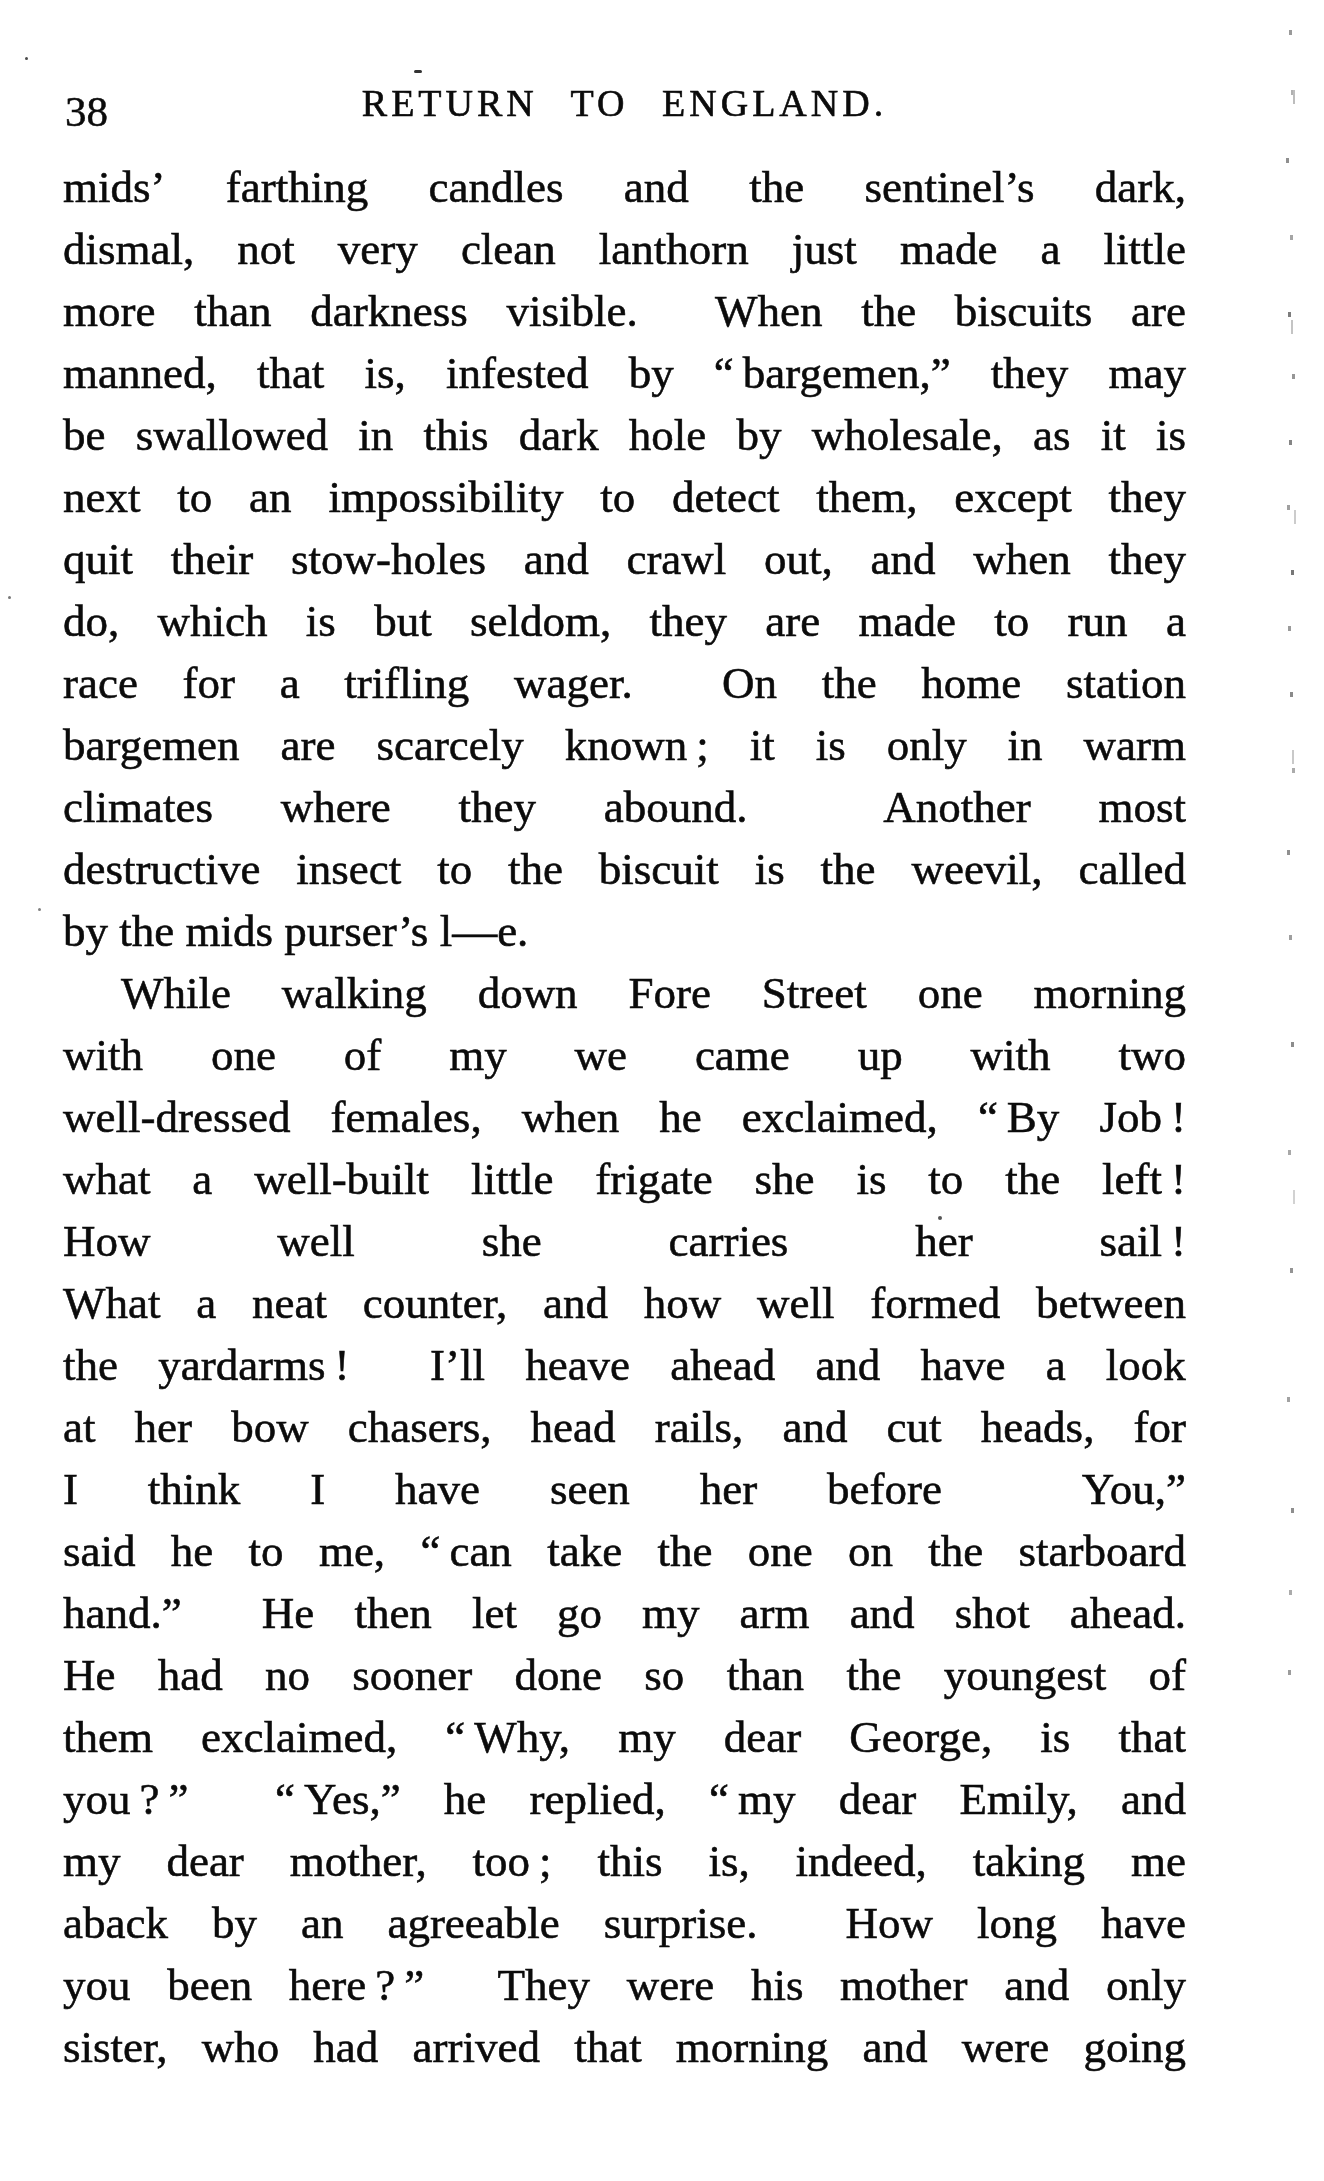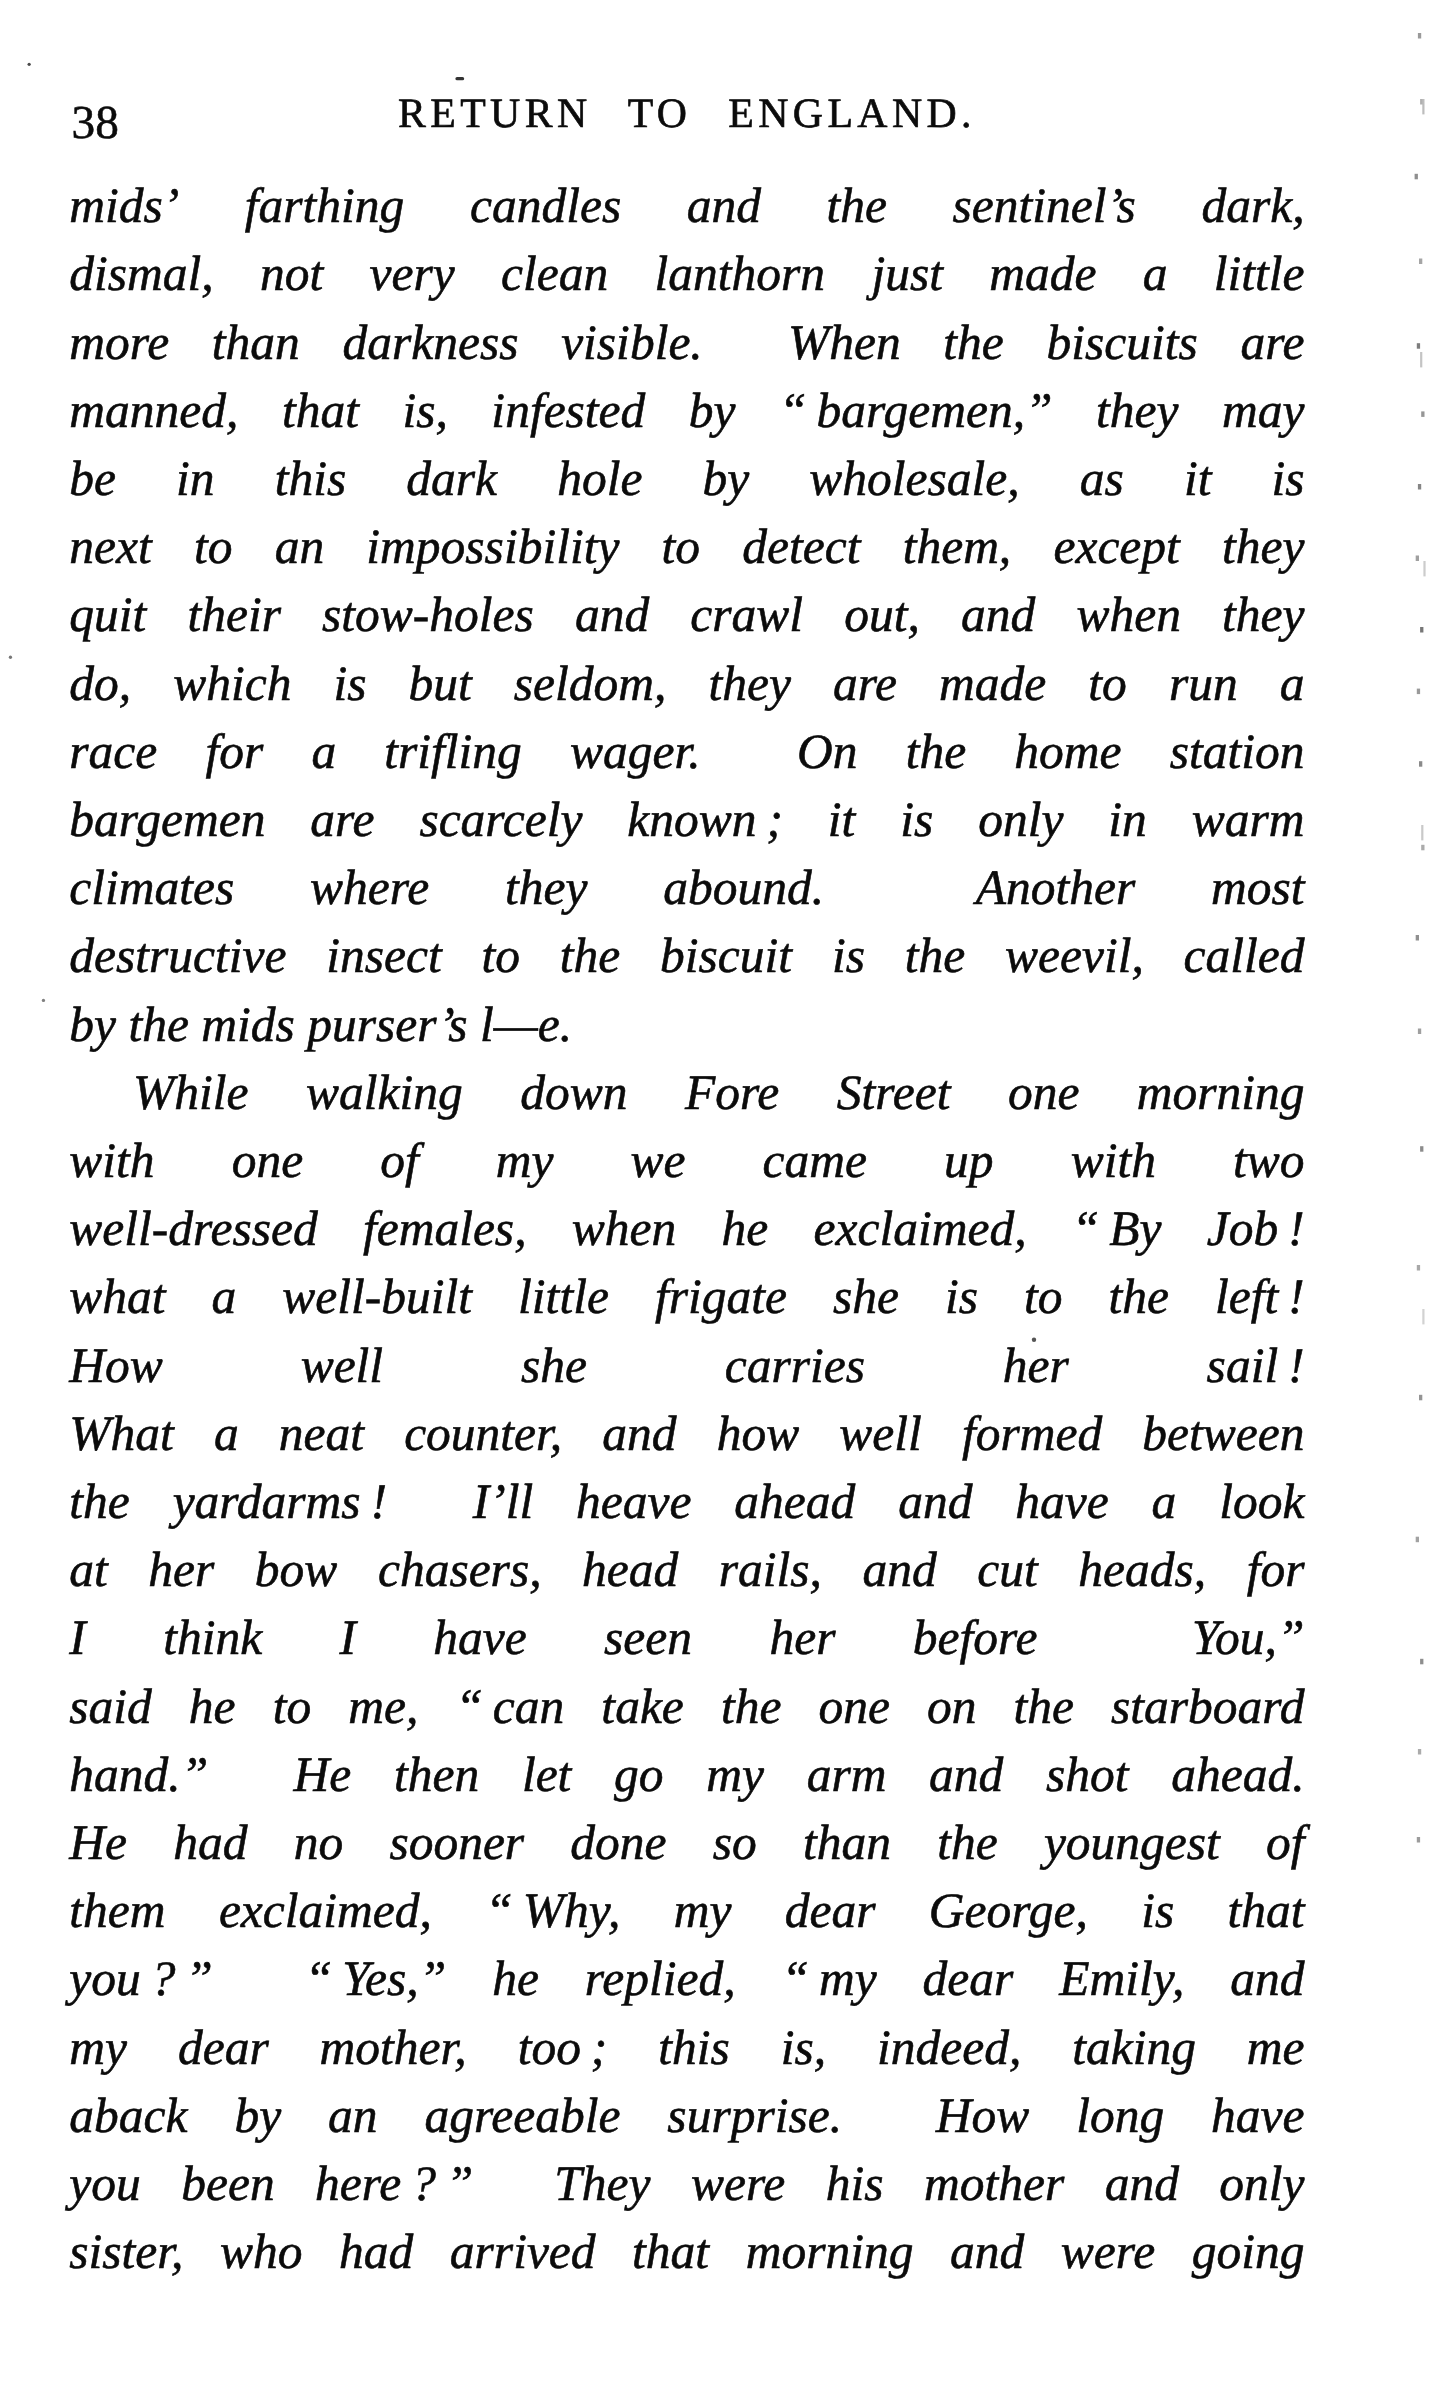--- a/index.html
+++ b/index.html
@@ -19,21 +19,21 @@
     -webkit-text-stroke:0.5px currentColor;
   }
   .running-head{
     position:absolute;left:0;right:0;top:4px;
     text-align:center;
     font-size:38px;line-height:50px;
     letter-spacing:4px;word-spacing:20px;
     -webkit-text-stroke:0.6px currentColor;
   }
   
-  .bodytext{position:absolute;left:63px;top:156px;width:1123px;font-style:italic;}
+  .bodytext{position:absolute;left:63px;top:156px;width:1123px;}
   .line{
     height:62px;line-height:62px;
     font-size:45px;
     white-space:nowrap;
     -webkit-text-stroke:0.55px currentColor;
   }
   .line.j{display:flex;justify-content:space-between;}
   .line.j span{display:inline-block;}
   .line.indent{padding-left:58px;}
   
@@ -108,20 +108,21 @@
         <span>that</span>
         <span>is,</span>
         <span>infested</span>
         <span>by</span>
         <span>“ bargemen,”</span>
         <span>they</span>
         <span>may</span>
       </div>
       <div class="line j">
         <span>be</span>
+        <span>swallowed</span>
         <span>in</span>
         <span>this</span>
         <span>dark</span>
         <span>hole</span>
         <span>by</span>
         <span>wholesale,</span>
         <span>as</span>
         <span>it</span>
         <span>is</span>
       </div>

